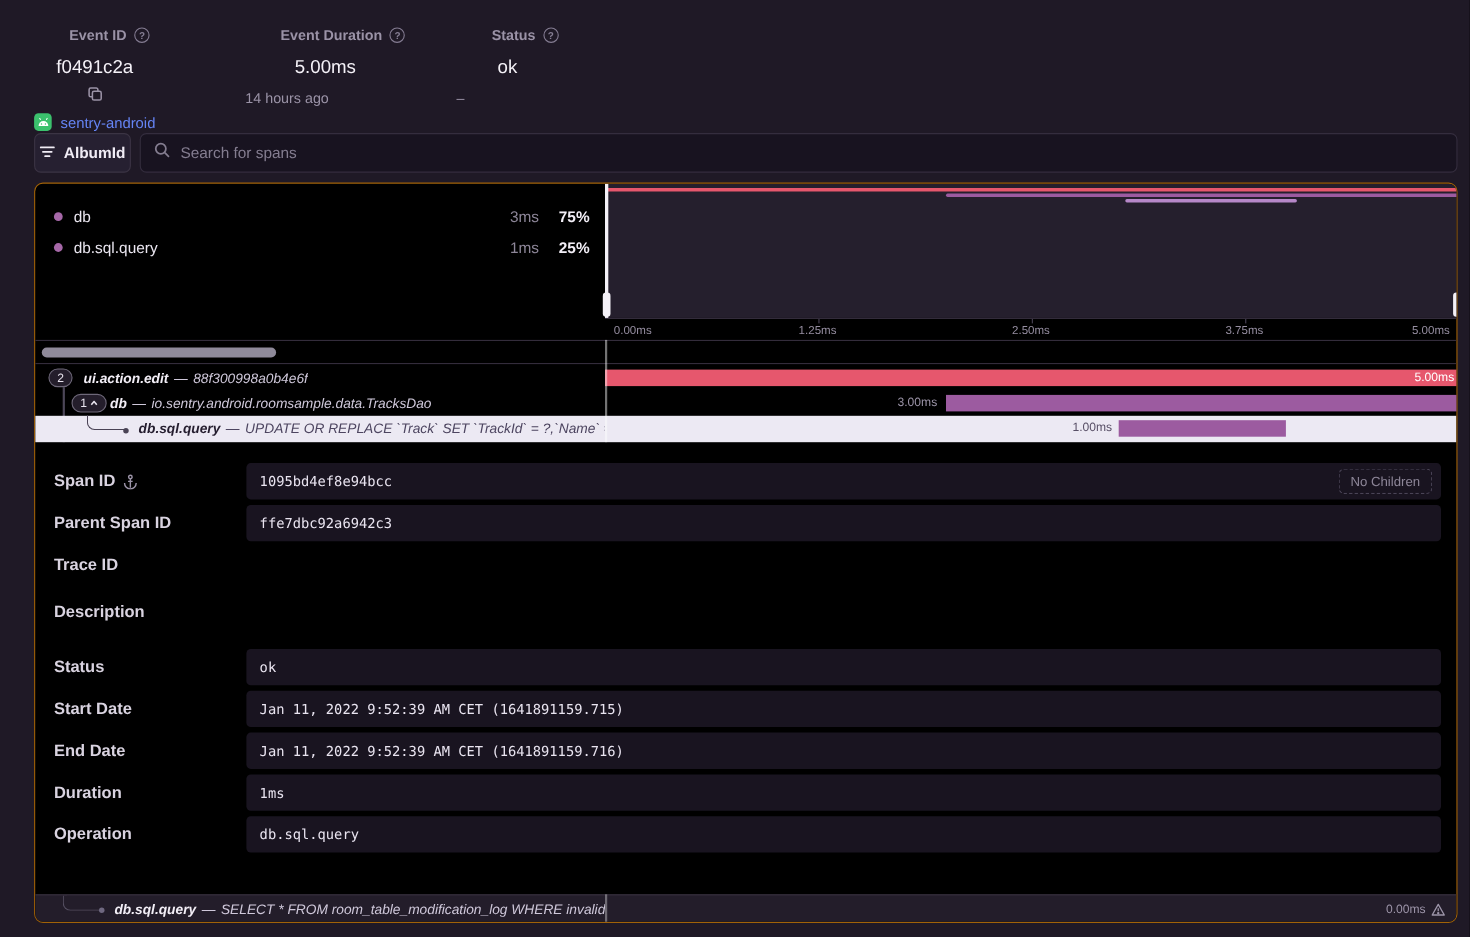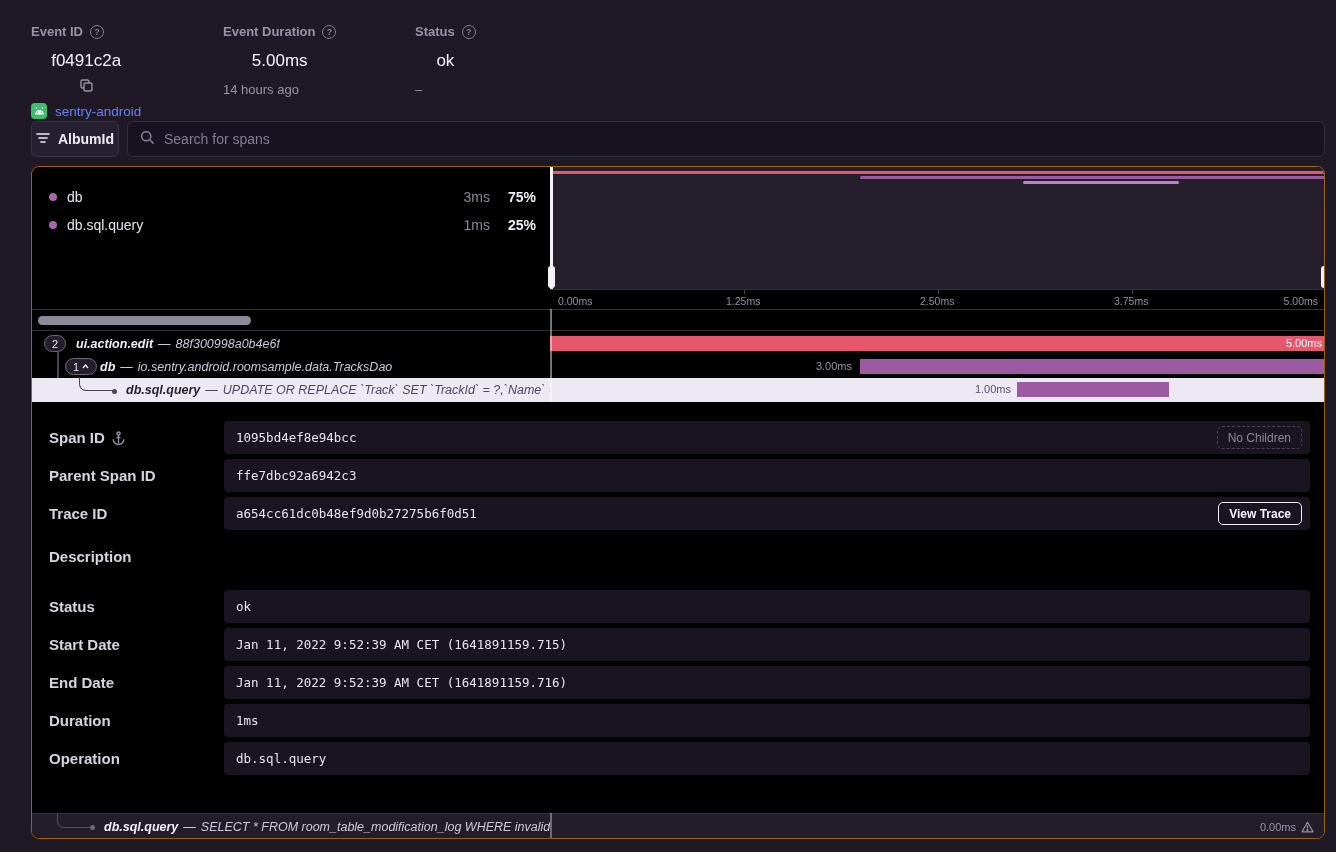--- a/index.html
+++ b/index.html
@@ -7,21 +7,21 @@
   .app {
     position:relative; width:1336px; height:852px;
     background:#1f1926; overflow:hidden;
     font-family:"Liberation Sans", sans-serif; color:#f0ecf5;
   }
   .mono { font-family:"DejaVu Sans Mono", monospace; }
 
   
   .hdr-col { position:absolute; top:24px; }
   .hdr-col.c1 { left:31px; } .hdr-col.c2 { left:223px; } .hdr-col.c3 { left:415px; }
-  .hdr-label { display:flex; align-items:center; gap:7px; font-size:13px; font-weight:bold; color:#9b93a7; }
+  .hdr-label { display:flex; align-items:center; gap:7px; font-size:13px; font-weight:bold; color:#9b93a7;margin-left:32px; }
   .qicon { width:14px; height:14px; border:1.4px solid #857d93; border-radius:50%;
     display:inline-flex; align-items:center; justify-content:center;
     font-size:9px; font-weight:bold; color:#857d93; }
   .hdr-value { margin-top:12px; font-size:17px; color:#f4f1f7; display:flex; align-items:center; gap:8px;flex-direction:column; }
   .hdr-sub { margin-top:11px; font-size:13px; color:#9b93a7; }
   .copy-icon svg { display:block; }
   .proj { display:flex; align-items:center; gap:8px; margin-top:11px; }
   .android-badge { width:16px; height:16px; border-radius:4px; background:#3bc16d;
     display:inline-flex; align-items:center; justify-content:center; }
   .proj-link { font-size:13.5px; color:#6584f4; text-decoration:none; }
@@ -292,24 +292,20 @@
         <span>1095bd4ef8e94bcc</span>
         <span class="chip disabled">No Children</span>
       </div>
 
       <div class="dlabel" style="top:65px">Parent Span ID</div>
       <div class="dbox mono" style="top:57px">
         <span>ffe7dbc92a6942c3</span>
       </div>
 
       <div class="dlabel" style="top:103px">Trace ID</div>
-      <div class="dbox mono" style="top:95px">
-        <span>a654cc61dc0b48ef9d0b27275b6f0d51</span>
-        <span class="chip primary">View Trace</span>
-      </div>
 
       <div class="dlabel" style="top:146px">Description</div>
 
       <div class="dlabel" style="top:196px">Status</div>
       <div class="dbox mono" style="top:188px">
         <span>ok</span>
       </div>
 
       <div class="dlabel" style="top:234px">Start Date</div>
       <div class="dbox mono" style="top:226px">

